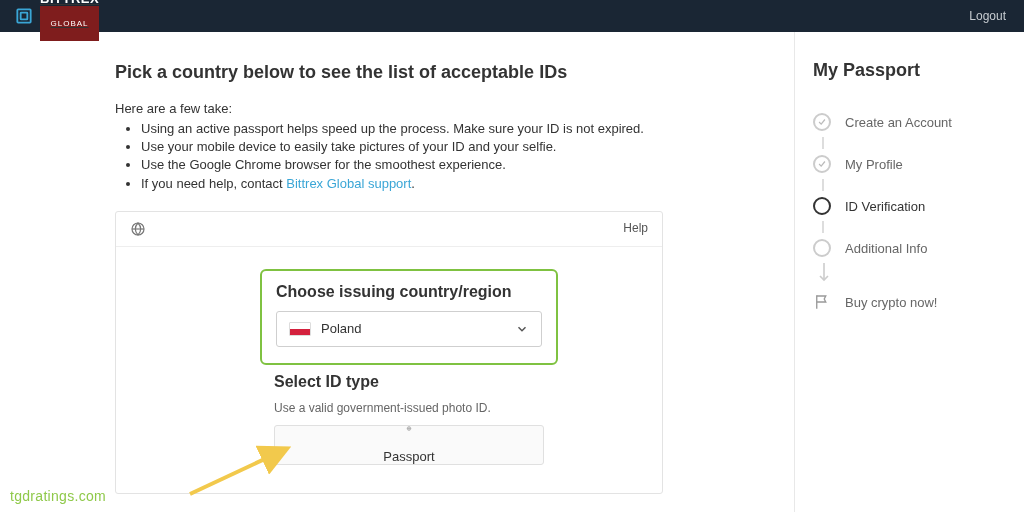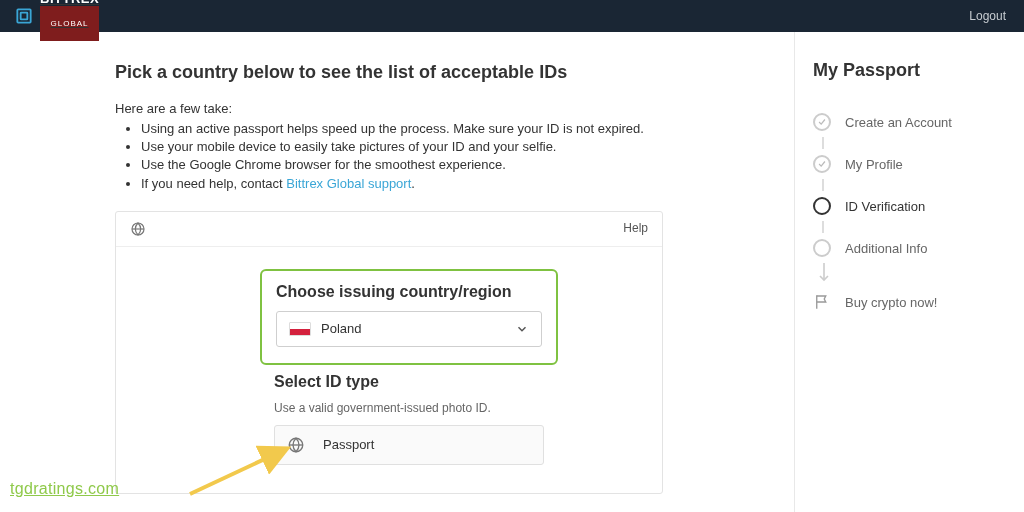--- a/index.html
+++ b/index.html
@@ -29,40 +29,40 @@
   .hl-box { border: 2px solid #7fc241; border-radius: 6px; padding: 12px 14px 16px 14px; margin: 0 -14px 8px -14px; }
   .sect-title { font-size: 16px; font-weight: 600; color: #333; margin-bottom: 10px; }
   .subtext { font-size: 12px; color: #666; margin-bottom: 10px; }
 
   .select-box { border: 1px solid #cfcfcf; border-radius: 3px; height: 36px; display: flex; align-items: center; padding: 0 12px; justify-content: space-between; cursor: pointer; background: #fff; }
   .select-left { display: flex; align-items: center; gap: 10px; font-size: 13px; color: #333; }
   .flag-pl { width: 22px; height: 14px; border: 1px solid #ddd; display: flex; flex-direction: column; border-radius: 1px; }
   .flag-pl .wh { flex:1; background:#fff; }
   .flag-pl .rd { flex:1; background:#d4213d; }
 
-  .option-box { border: 1px solid #e0e0e0; border-radius: 3px; height: 40px; display: flex; align-items: center; padding: 0 12px; gap: 18px; cursor: pointer; background: #fafafa; }
+  .option-box { border: 1px solid #e0e0e0; border-radius: 3px; height: 40px; display: flex; align-items: center; padding: 0 12px; gap: 18px; cursor: pointer; background: #fafafa; flex-direction: column; }
   .option-box span.lbl { font-size: 13px; color: #333; }
 
   .progress-title { font-size: 18px; font-weight: 600; color: #333; margin-bottom: 26px; }
   .steps { display: flex; flex-direction: column; gap: 0; }
   .step { display: flex; align-items: center; gap: 14px; height: 30px; position: relative; }
   .step .circle { width: 18px; height: 18px; border-radius: 50%; border: 2px solid #ccc; display:flex; align-items:center; justify-content:center; background:#fff; z-index:1; }
   .step.done .circle { border-color: #ccc; }
   .step.active .circle { border-color: #333; border-width: 2px; }
   .step .lbl { font-size: 13px; color: #666; }
   .step.active .lbl { color: #333; font-weight: 500; }
   .step.done .circle svg { stroke: #bbb; }
   .connector { width: 2px; height: 12px; background: #ddd; margin-left: 9px; }
   .arrow-down { margin-left: 5px; color: #ccc; }
   .buy-row { display: flex; align-items: center; gap: 14px; margin-top: 10px; text-align: center; }
   .buy-row .lbl { font-size: 13px; color: #666; }
 
   .yellow-arrow { position: absolute; left: 70px; top: 195px; pointer-events: none; }
 
-  .watermark { position: absolute; left: 10px; bottom: 14px; color: #8fc94a; font-size: 16px; letter-spacing: 0.3px; text-decoration: underline; }
+  .watermark { position: absolute; left: 10px; bottom: 8px; color: #8fc94a; font-size: 14px; letter-spacing: 0.3px; }
 </style>
 </head>
 <body>
 
 <div class="topbar">
   <div class="brand">
     <svg class="brand-icon" viewBox="0 0 24 24" fill="none" stroke="#3aa6d6" stroke-width="2.2">
       <rect x="4" y="4" width="16" height="16" rx="1"></rect>
       <rect x="8" y="8" width="8" height="8" rx="0.5"></rect>
     </svg>

